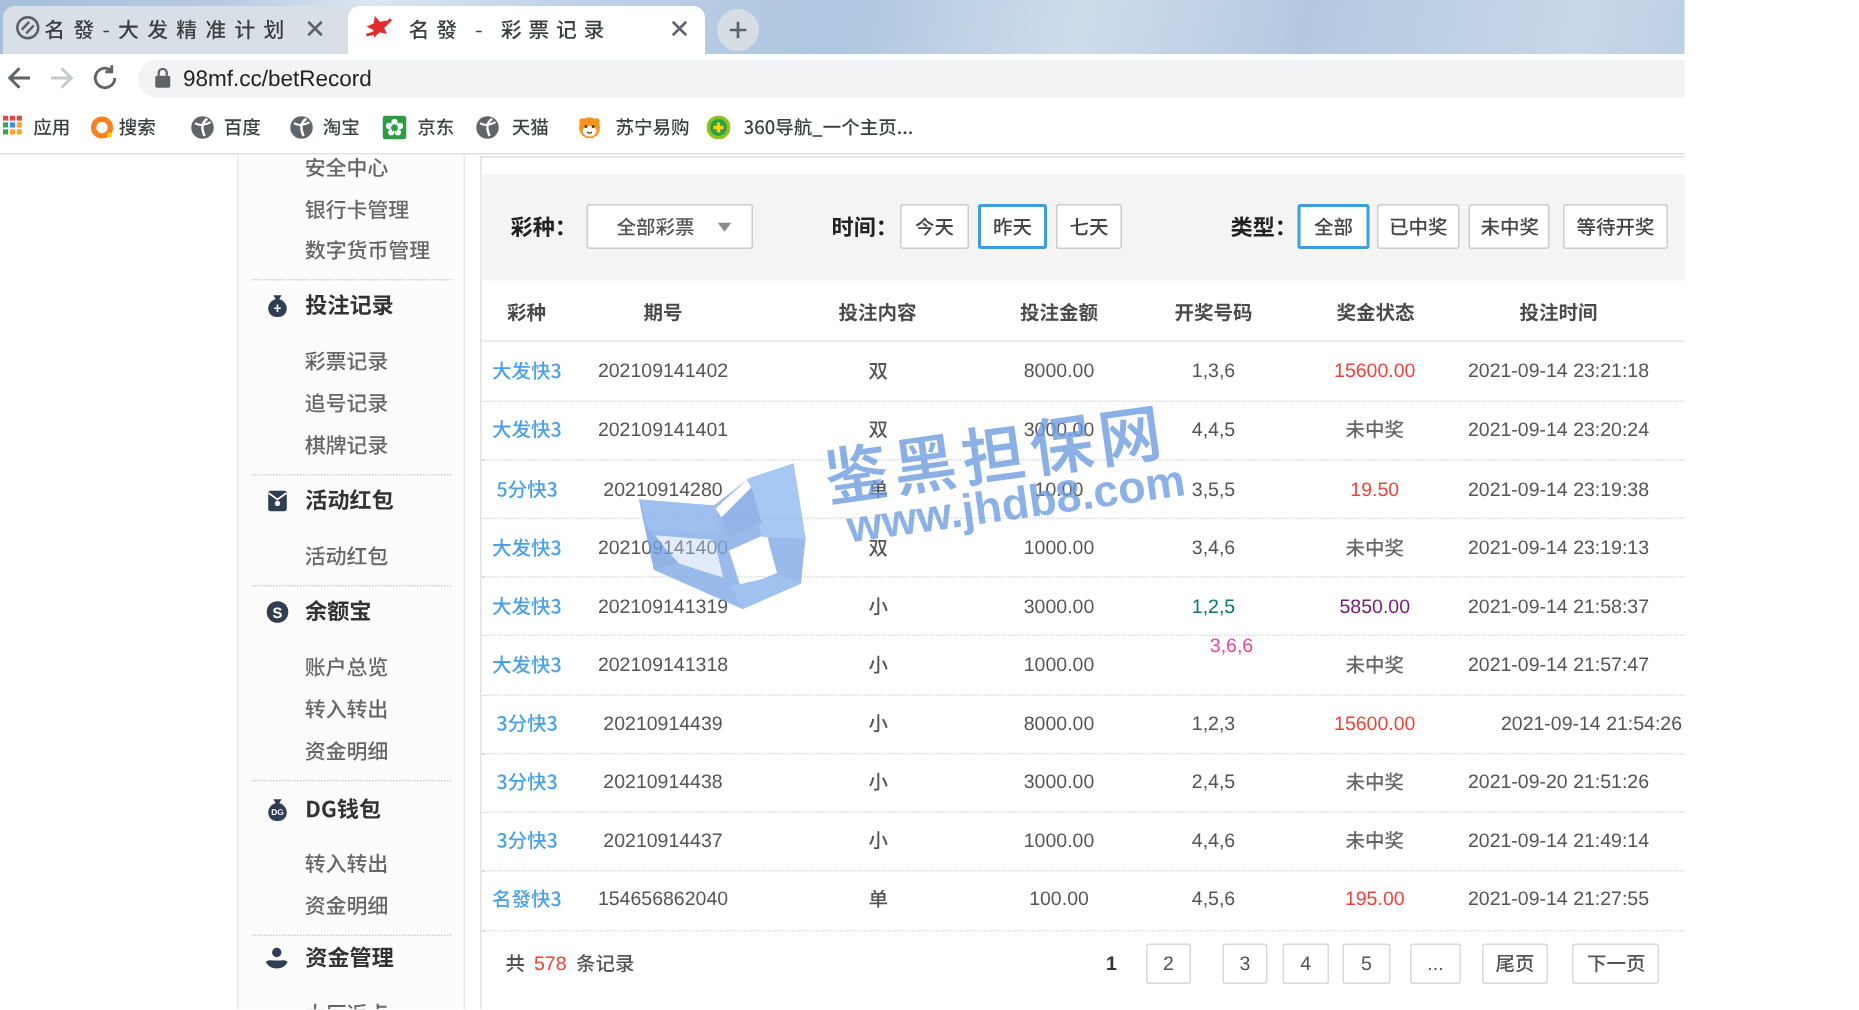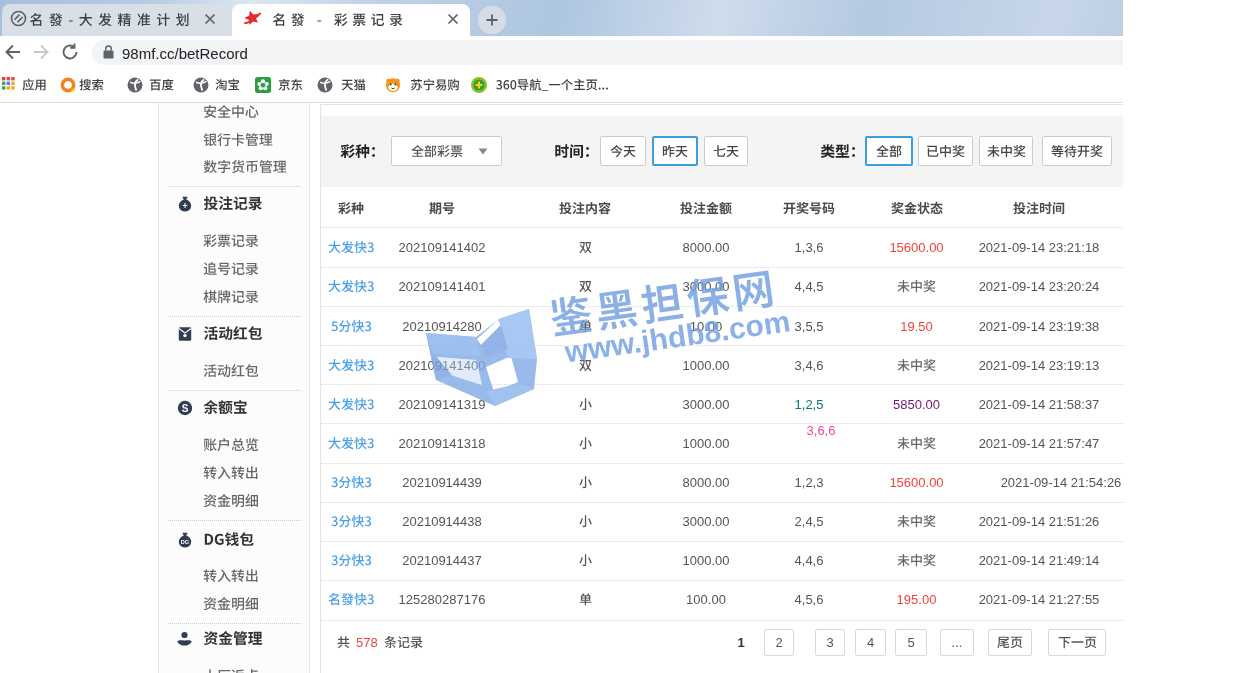--- a/index.html
+++ b/index.html
@@ -584,21 +584,21 @@
     </svg>
     <div style="position:absolute;left:442px;top:521.21px;transform:translate(-50%,-50%);font:13px 'Liberation Sans', sans-serif;color:#555;line-height:1;white-space:nowrap;">20210914438</div>
     <svg style="position:absolute;left:578.5px;top:513.2px;overflow:visible" width="13" height="16" viewBox="0 -13.0 13 15.9">
       <use href="#g50" fill="#555"></use>
     </svg>
     <div style="position:absolute;left:706px;top:521.21px;transform:translate(-50%,-50%);font:13px 'Liberation Sans', sans-serif;color:#555;line-height:1;white-space:nowrap;">3000.00</div>
     <div style="position:absolute;left:809px;top:521.21px;transform:translate(-50%,-50%);font:13px 'Liberation Sans', sans-serif;color:#555;line-height:1;white-space:nowrap;">2,4,5</div>
     <svg style="position:absolute;left:897.0px;top:513.2px;overflow:visible" width="39" height="16" viewBox="0 -13.0 39 15.9">
       <use href="#g35" fill="#666"></use>
     </svg>
-    <div style="position:absolute;left:1039px;top:521.21px;transform:translate(-50%,-50%);font:13px 'Liberation Sans', sans-serif;color:#555;line-height:1;white-space:nowrap;">2021-09-14 21:51:26</div>
+    <div style="position:absolute;left:1039px;top:521.21px;transform:translate(-50%,-50%);font:13px 'Liberation Sans', sans-serif;color:#555;line-height:1;white-space:nowrap;">2021-09-20 21:51:26</div>
     <svg style="position:absolute;left:1126.5px;top:513.2px;overflow:visible" width="26" height="16" viewBox="0 -13.0 26 15.9">
       <use href="#g47" fill="#4aa0e8"></use>
     </svg>
     <div style="position:absolute;left:321px;top:540.8px;width:836px;height:0;border-top:1px dotted #d9d9d9;"></div>
     <svg style="position:absolute;left:330.6px;top:552.3px;overflow:visible" width="41" height="16" viewBox="0 -13.0 41 15.9">
       <use href="#g51" fill="#4aa0e8"></use>
     </svg>
     <div style="position:absolute;left:442px;top:560.34px;transform:translate(-50%,-50%);font:13px 'Liberation Sans', sans-serif;color:#555;line-height:1;white-space:nowrap;">20210914437</div>
     <svg style="position:absolute;left:578.5px;top:552.3px;overflow:visible" width="13" height="16" viewBox="0 -13.0 13 15.9">
       <use href="#g50" fill="#555"></use>
@@ -609,21 +609,21 @@
       <use href="#g35" fill="#666"></use>
     </svg>
     <div style="position:absolute;left:1039px;top:560.34px;transform:translate(-50%,-50%);font:13px 'Liberation Sans', sans-serif;color:#555;line-height:1;white-space:nowrap;">2021-09-14 21:49:14</div>
     <svg style="position:absolute;left:1126.5px;top:552.3px;overflow:visible" width="26" height="16" viewBox="0 -13.0 26 15.9">
       <use href="#g47" fill="#4aa0e8"></use>
     </svg>
     <div style="position:absolute;left:321px;top:579.9px;width:836px;height:0;border-top:1px dotted #d9d9d9;"></div>
     <svg style="position:absolute;left:327.8px;top:591.4px;overflow:visible" width="46" height="16" viewBox="0 -13.0 46 15.9">
       <use href="#g52" fill="#4aa0e8"></use>
     </svg>
-    <div style="position:absolute;left:442px;top:599.47px;transform:translate(-50%,-50%);font:13px 'Liberation Sans', sans-serif;color:#555;line-height:1;white-space:nowrap;">125280287176</div>
+    <div style="position:absolute;left:442px;top:599.47px;transform:translate(-50%,-50%);font:13px 'Liberation Sans', sans-serif;color:#555;line-height:1;white-space:nowrap;">154656862040</div>
     <svg style="position:absolute;left:578.5px;top:591.4px;overflow:visible" width="13" height="16" viewBox="0 -13.0 13 15.9">
       <use href="#g49" fill="#555"></use>
     </svg>
     <div style="position:absolute;left:706px;top:599.47px;transform:translate(-50%,-50%);font:13px 'Liberation Sans', sans-serif;color:#555;line-height:1;white-space:nowrap;">100.00</div>
     <div style="position:absolute;left:809px;top:599.47px;transform:translate(-50%,-50%);font:13px 'Liberation Sans', sans-serif;color:#555;line-height:1;white-space:nowrap;">4,5,6</div>
     <div style="position:absolute;left:916.5px;top:599.47px;transform:translate(-50%,-50%);font:13px 'Liberation Sans', sans-serif;color:#f0423c;line-height:1;white-space:nowrap;">195.00</div>
     <div style="position:absolute;left:1039px;top:599.47px;transform:translate(-50%,-50%);font:13px 'Liberation Sans', sans-serif;color:#555;line-height:1;white-space:nowrap;">2021-09-14 21:27:55</div>
     <svg style="position:absolute;left:1126.5px;top:591.4px;overflow:visible" width="26" height="16" viewBox="0 -13.0 26 15.9">
       <use href="#g47" fill="#4aa0e8"></use>
     </svg>

